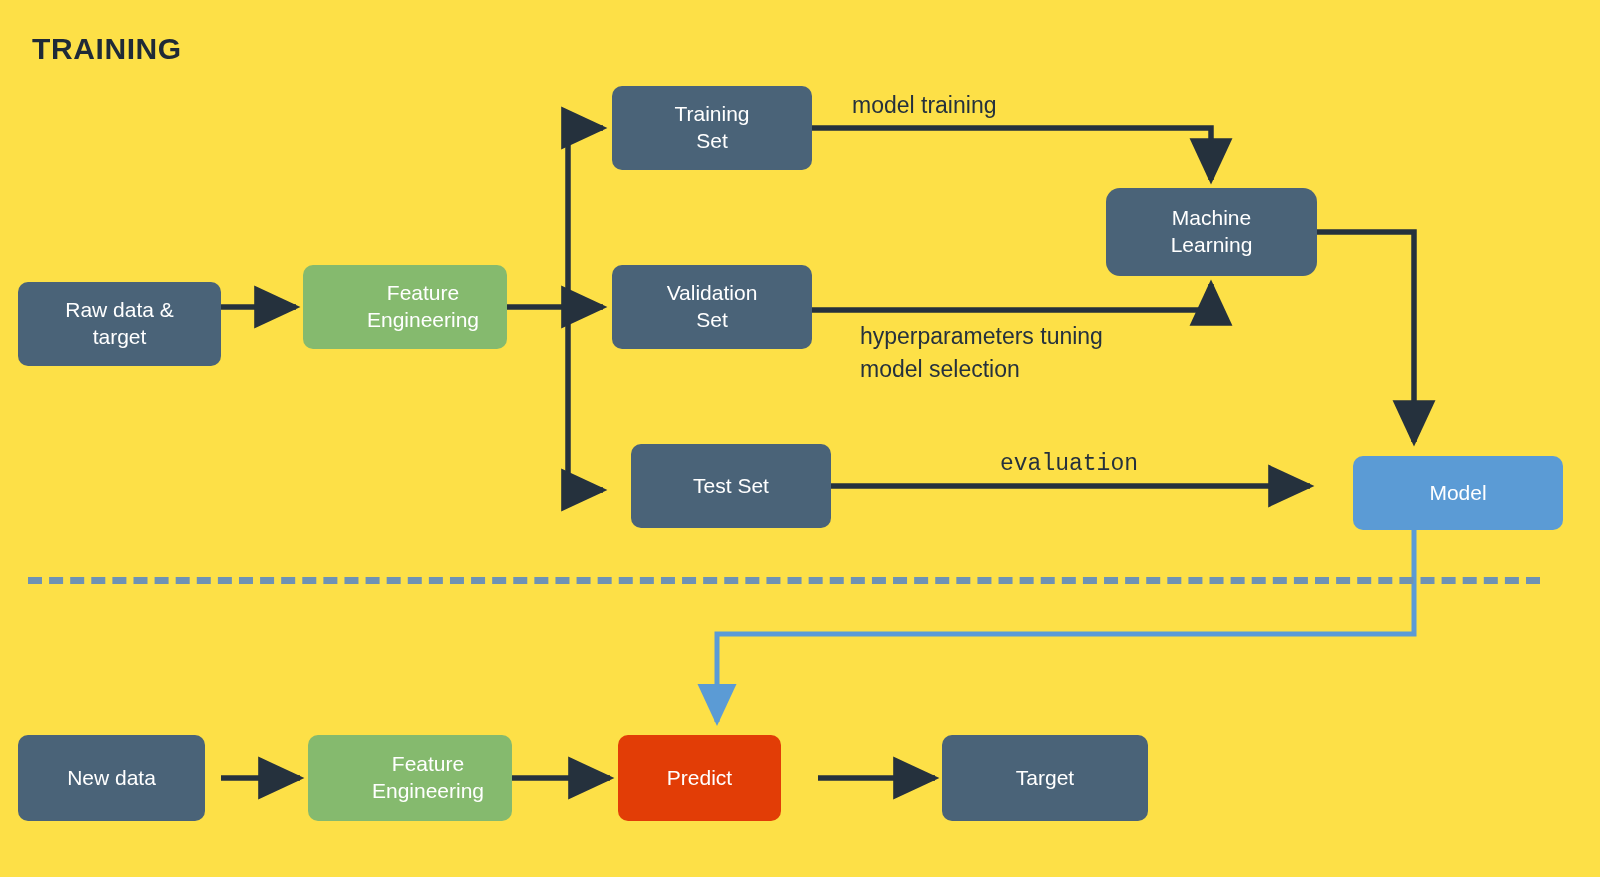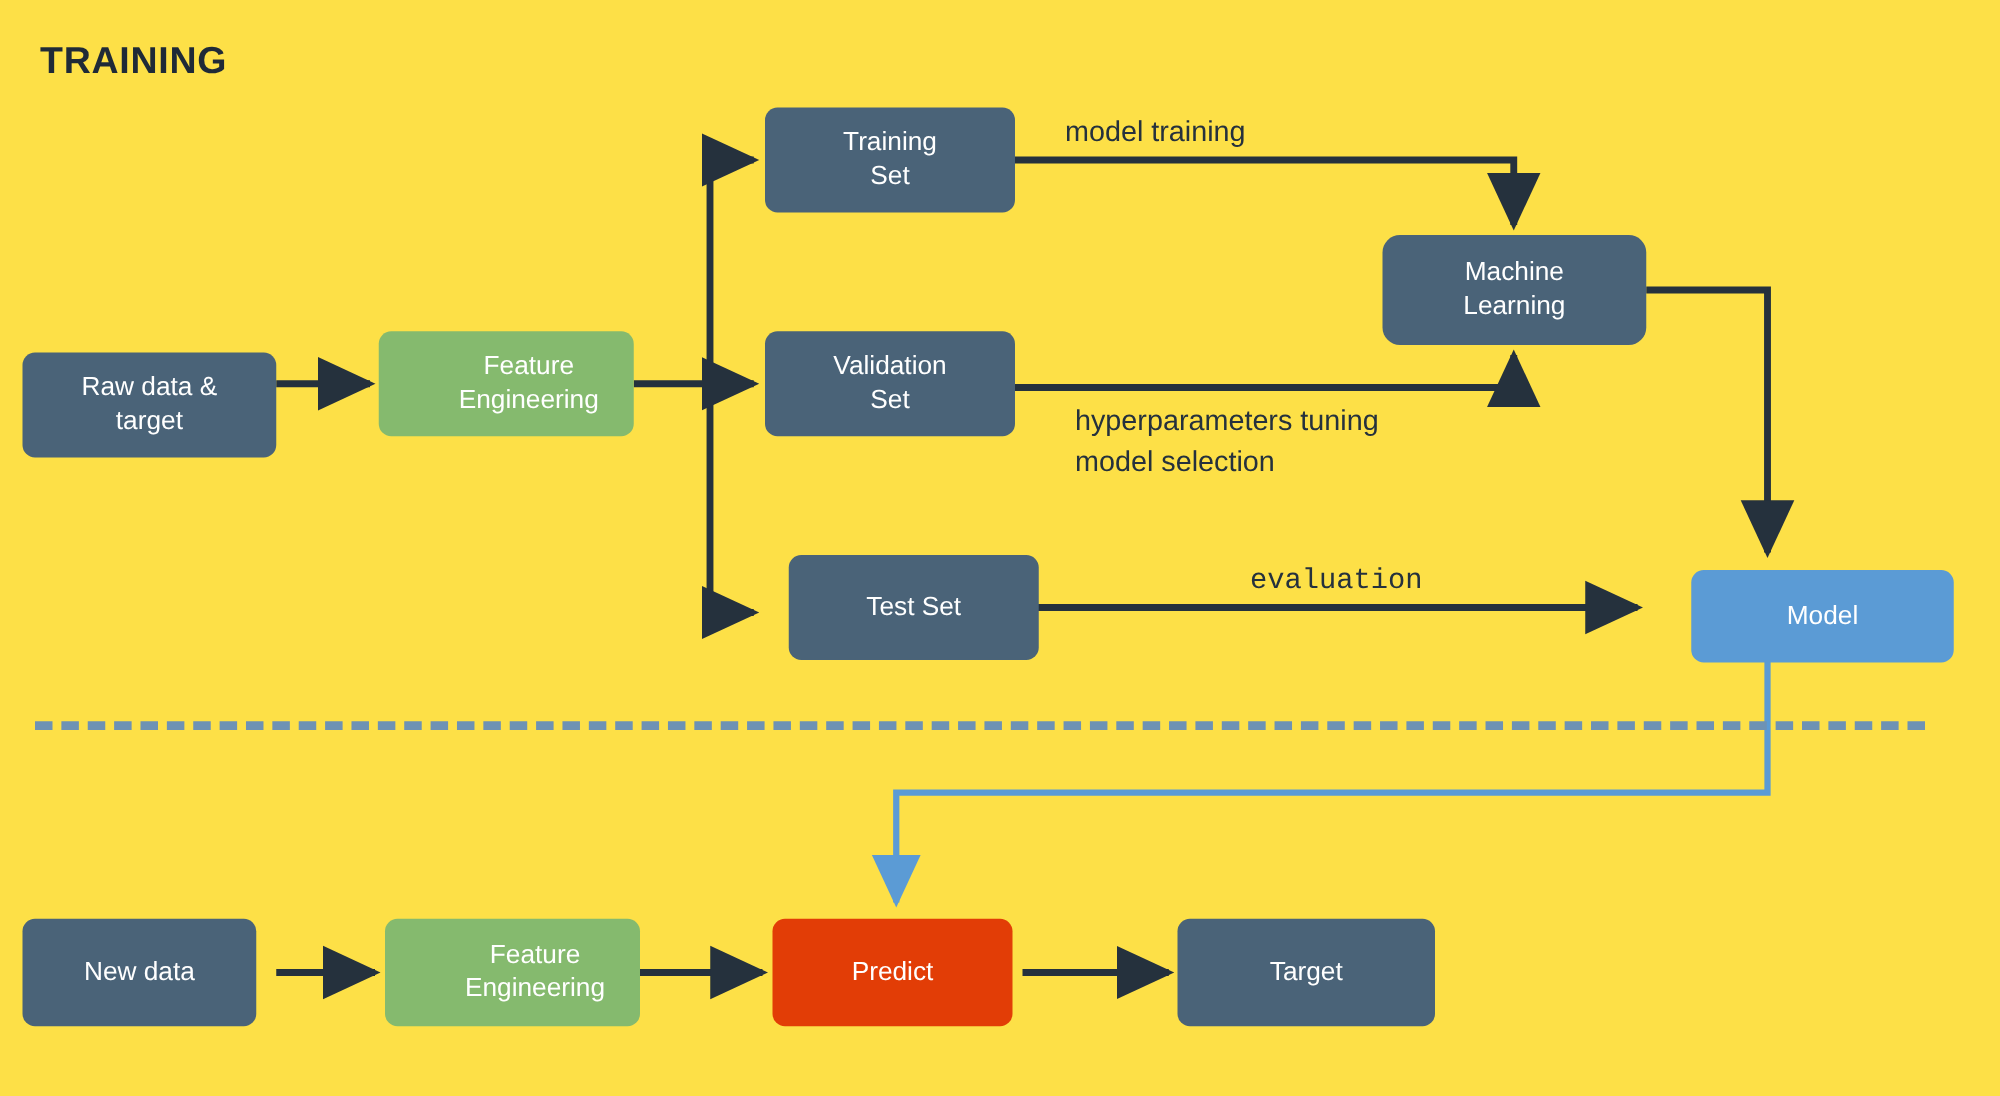--- a/index.html
+++ b/index.html
@@ -131,21 +131,21 @@
   <div class="node node-dark" style="left:1106px; top:188px; width:211px; height:88px; white-space:pre;border-radius:14px;">Machine
 Learning</div>
 
   <div class="node node-blue" style="left:1310px; top:456px; width:210px; height:74px;margin-left:43px;">Model</div>
 
   <div class="node node-dark" style="left:18px; top:735px; width:187px; height:86px;">New data</div>
 
   <div class="node node-green" style="left:308px; top:735px; width:204px; height:86px; white-space:pre;">Feature
 Engineering</div>
 
-  <div class="node node-red" style="left:618px; top:735px; width:192px; height:86px;">Predict</div>
+  <div class="node node-red" style="left:618px; top:735px; width:163px; height:86px;">Predict</div>
 
   <div class="node node-dark" style="left:942px; top:735px; width:206px; height:86px;">Target</div>
 
   <div class="edge-label" style="left:852px; top:89px;">model training</div>
 
   <div class="edge-label" style="left:860px; top:320px;">hyperparameters tuning
 model selection</div>
 
   <div class="edge-label" style="left:1000px; top:448px;font-family:Liberation Mono, monospace;">evaluation</div>
 

